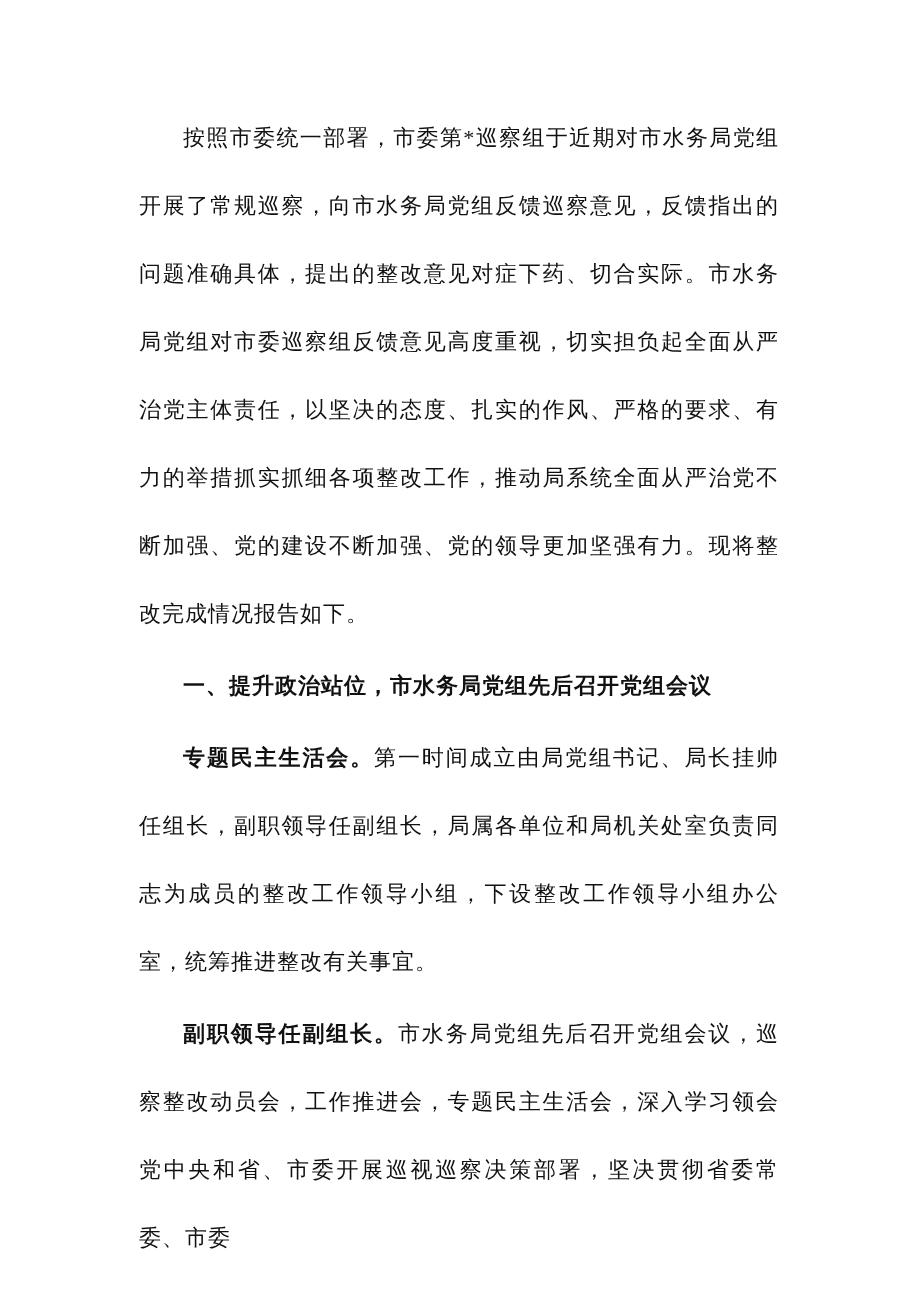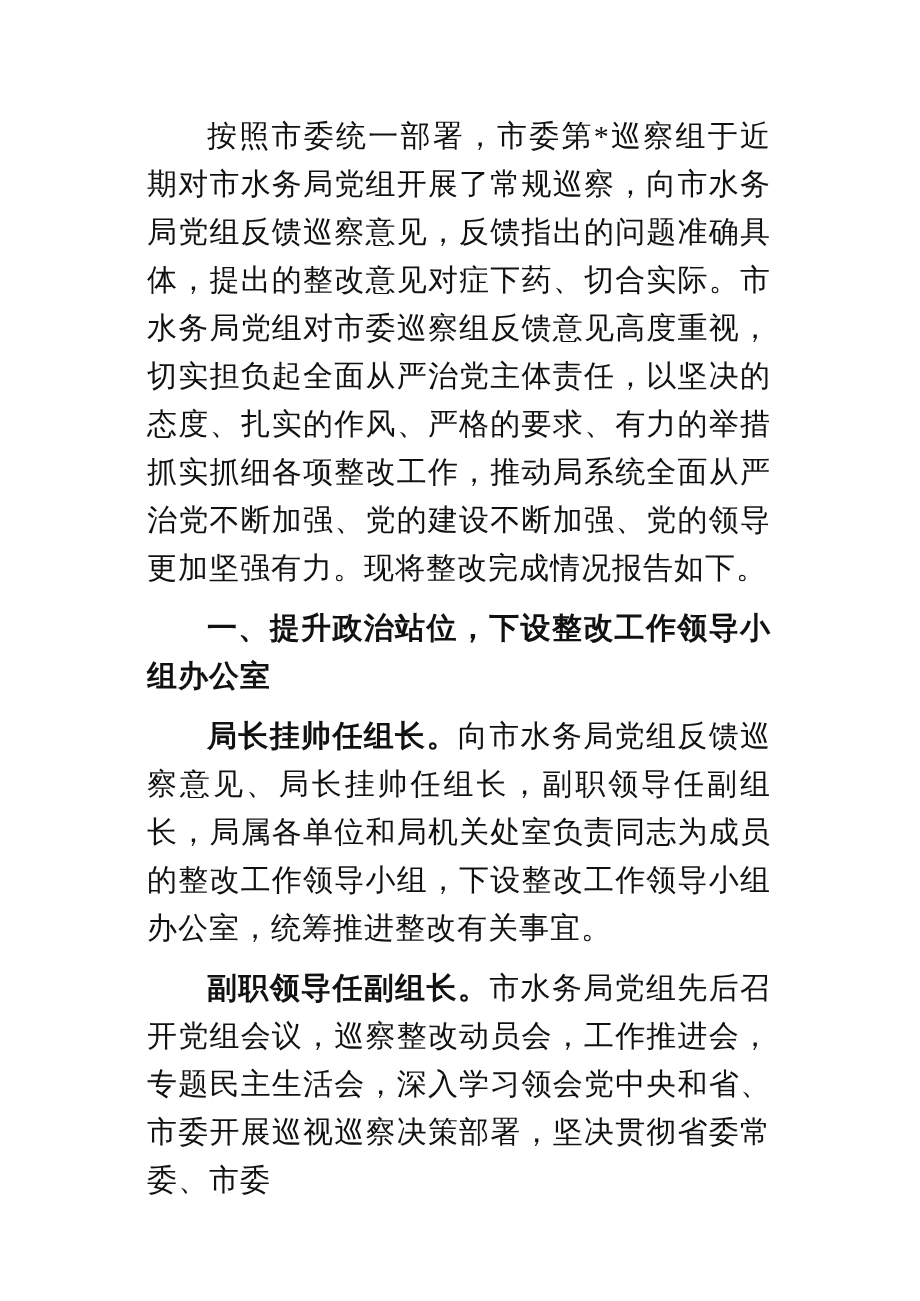--- a/index.html
+++ b/index.html
@@ -16,24 +16,24 @@
   }
   .content {
     position: absolute;
     left: 135px;
     top: 100px;
     width: 648px;
     font-family: "Liberation Serif", serif;
     color: #111111;
   }
   .para, .heading {
-    margin: 12px;
+    margin: 4px;
     padding: 0;
-    font-size: 30px;
-    line-height: 48px;
+    font-size: 22px;
+    line-height: 68px;
     letter-spacing: 1px;
     text-align: justify;
     text-justify: inter-character;
     text-indent: 2em;
     word-break: break-all;
     overflow-wrap: break-word;
     font-weight: normal;
   }
   .heading {
     font-weight: bold;
@@ -43,21 +43,21 @@
   }
 </style>
 </head>
 <body>
 
 <div class="page">
   <div class="content">
 
     <p class="para"><span>按照市委统一部署，市委第*巡察组于近期对市水务局党组开展了常规巡察，向市水务局党组反馈巡察意见，反馈指出的问题准确具体，提出的整改意见对症下药、切合实际。市水务局党组对市委巡察组反馈意见高度重视，切实担负起全面从严治党主体责任，以坚决的态度、扎实的作风、严格的要求、有力的举措抓实抓细各项整改工作，推动局系统全面从严治党不断加强、党的建设不断加强、党的领导更加坚强有力。现将整改完成情况报告如下。</span></p>
 
-    <h2 class="heading">一、提升政治站位，下设整改工作领导小组办公室</h2>
+    <h2 class="heading">一、提升政治站位，市水务局党组先后召开党组会议</h2>
 
 
-    <p class="para"><strong class="lead">局长挂帅任组长。</strong><span>向市水务局党组反馈巡察意见、局长挂帅任组长，副职领导任副组长，局属各单位和局机关处室负责同志为成员的整改工作领导小组，下设整改工作领导小组办公室，统筹推进整改有关事宜。</span></p>
+    <p class="para"><strong class="lead">专题民主生活会。</strong><span>第一时间成立由局党组书记、局长挂帅任组长，副职领导任副组长，局属各单位和局机关处室负责同志为成员的整改工作领导小组，下设整改工作领导小组办公室，统筹推进整改有关事宜。</span></p>
 
     <p class="para"><strong class="lead">副职领导任副组长。</strong><span>市水务局党组先后召开党组会议，巡察整改动员会，工作推进会，专题民主生活会，深入学习领会党中央和省、市委开展巡视巡察决策部署，坚决贯彻省委常委、市委</span></p>
 
   </div>
 </div>
 
 </body></html>

